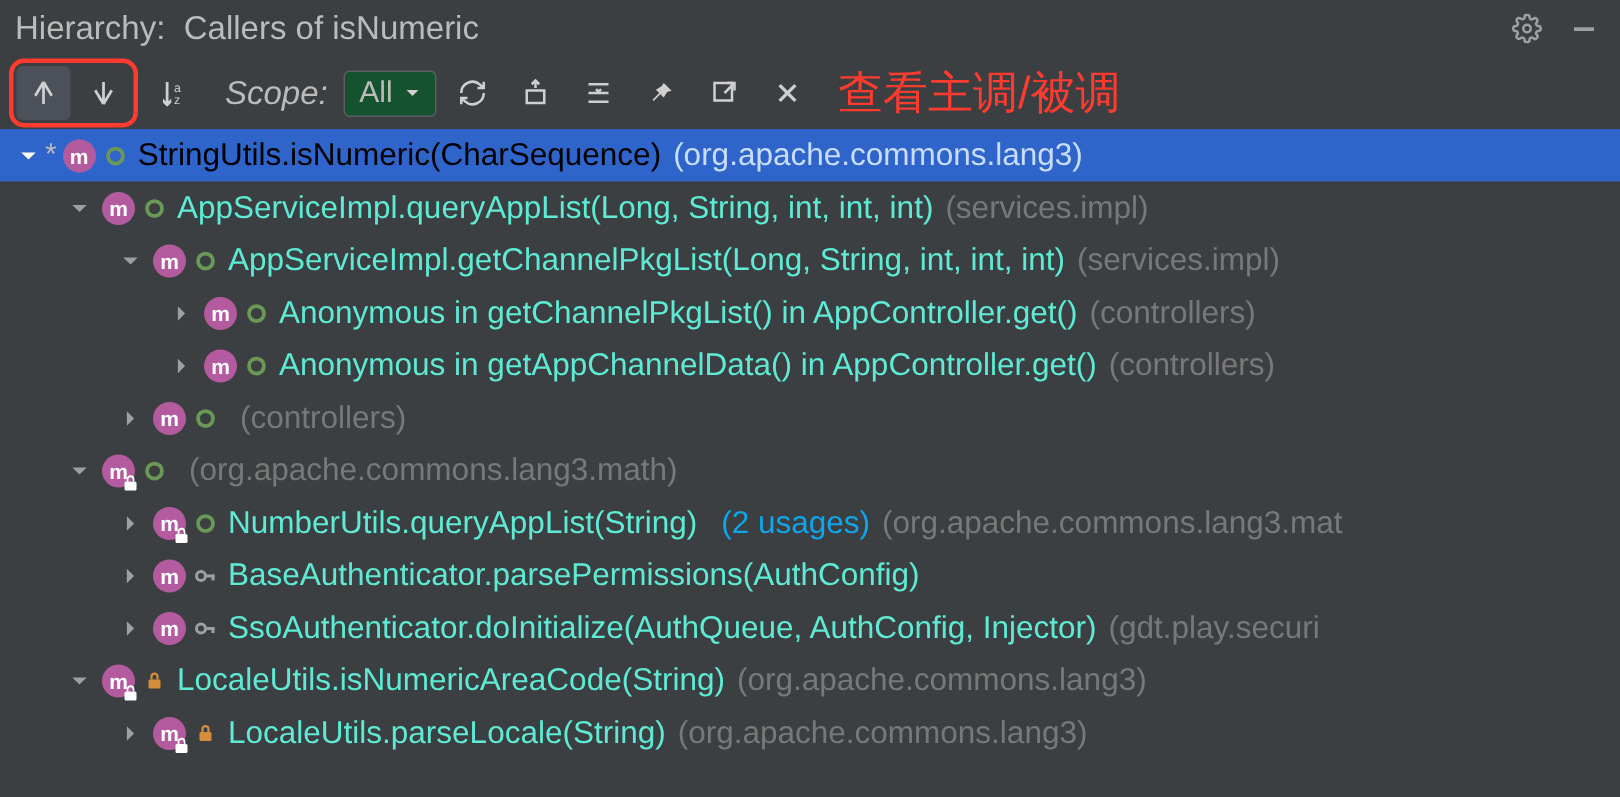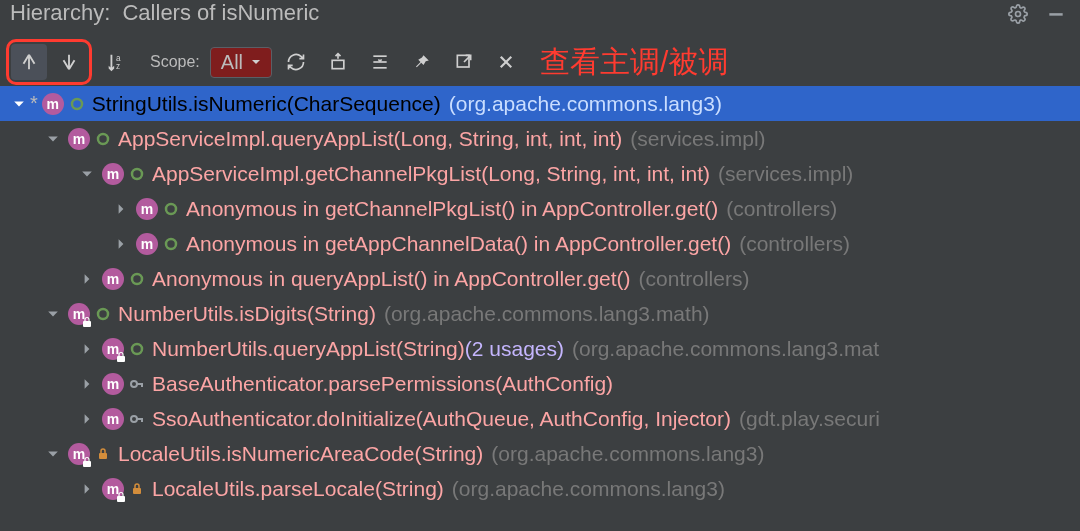--- a/index.html
+++ b/index.html
@@ -7,20 +7,21 @@
     font-family: "Segoe UI", Arial, sans-serif;
     background: #3c3f41;
     color: #bbbbbb;
     width: 1080px;
     height: 531px;
     overflow: hidden;
     font-size: 21px;
   }
   .titlebar {
     display: flex;
+    align-items: center;
     height: 38px;
     padding: 0 10px;
     background: #3c3f41;
   }
   .titlebar .title-label {
     color: #bbbbbb;
     font-size: 22px;
   }
   .titlebar-spacer { flex: 1; }
   .titlebar .icon-btn {
@@ -45,24 +46,24 @@
     padding: 2px;
     gap: 4px;
   }
   .tool-btn {
     width: 36px; height: 36px;
     display: flex; align-items: center; justify-content: center;
     border-radius: 4px;
     cursor: pointer;
   }
   .tool-btn.active { background: #4b5059; }
-  .toolbar .label { color: #bbbbbb; font-size: 16px; margin: 0 4px 0 10px; }
+  .toolbar .label { color: #bbbbbb; font-size: 22px; margin: 0 4px 0 10px; font-style: italic; }
   .scope-select {
     display: flex; align-items: center;
-    background: #7f1d1d;
+    background: #14532d;
     border: 1px solid #5a5f66;
     border-radius: 4px;
     padding: 3px 10px;
     color: #bbbbbb;
     cursor: pointer;
     font-size: 20px;
     gap: 8px;
   }
   .annotation {
     color: #ff3b30;
@@ -110,23 +111,23 @@
     position: absolute;
     bottom: -3px; right: -3px;
     width: 12px; height: 12px;
   }
   .vis {
     width: 18px;
     display: inline-flex;
     justify-content: center;
     margin-right: 6px;
   }
-  .sig { color: #fca5a5; }
+  .sig { color: #5eead4; }
   .pkg { color: #787878; margin-left: 8px; }
-  .usages { color: #c4b5fd; margin-left: 0; }
+  .usages { color: #0ea5e9; margin-left: 16px; }
   svg { display: block; }
 </style>
 </head>
 <body>
 
 <div class="titlebar">
   <span class="title-label">
     <span>Hierarchy:</span>&nbsp;&nbsp;<span>Callers of isNumeric</span>
   </span>
   <span class="titlebar-spacer"></span>
@@ -302,41 +303,39 @@
           <path d="M3 1 L7 5 L3 9 Z" fill="#9aa0a6"></path>
         </svg>
       </span>
       <span style="display:inline-block;width:4px"></span>
       <span class="badge m">m</span>
       <span class="vis">
         <svg width="14" height="14" viewBox="0 0 14 14">
           <circle cx="7" cy="7" r="5" fill="none" stroke="#6a9955" stroke-width="2.5"></circle>
         </svg>
       </span>
-      <span class="sig">Anonymous in queryAppList() in AppController.get()</span>
       <span class="pkg">(controllers)</span>
     </div>
     <div class="row">
       <span class="indent" style="width:42px"></span>
       <span class="arrow">
         <svg width="12" height="12" viewBox="0 0 10 10">
           <path d="M1 3 L5 7 L9 3 Z" fill="#9aa0a6"></path>
         </svg>
       </span>
       <span style="display:inline-block;width:4px"></span>
       <span class="badge m">m<svg class="lock-overlay" viewBox="0 0 12 12">
           <rect x="2" y="5" width="8" height="6" rx="1" fill="#ffffff"></rect>
           <path d="M4 5 V3.5 a2 2 0 0 1 4 0 V5" fill="none" stroke="#ffffff" stroke-width="1.2"></path>
         </svg></span>
       <span class="vis">
         <svg width="14" height="14" viewBox="0 0 14 14">
           <circle cx="7" cy="7" r="5" fill="none" stroke="#6a9955" stroke-width="2.5"></circle>
         </svg>
       </span>
-      <span class="sig">NumberUtils.isDigits(String)</span>
       <span class="pkg">(org.apache.commons.lang3.math)</span>
     </div>
     <div class="row">
       <span class="indent" style="width:76px"></span>
       <span class="arrow">
         <svg width="12" height="12" viewBox="0 0 10 10">
           <path d="M3 1 L7 5 L3 9 Z" fill="#9aa0a6"></path>
         </svg>
       </span>
       <span style="display:inline-block;width:4px"></span>

